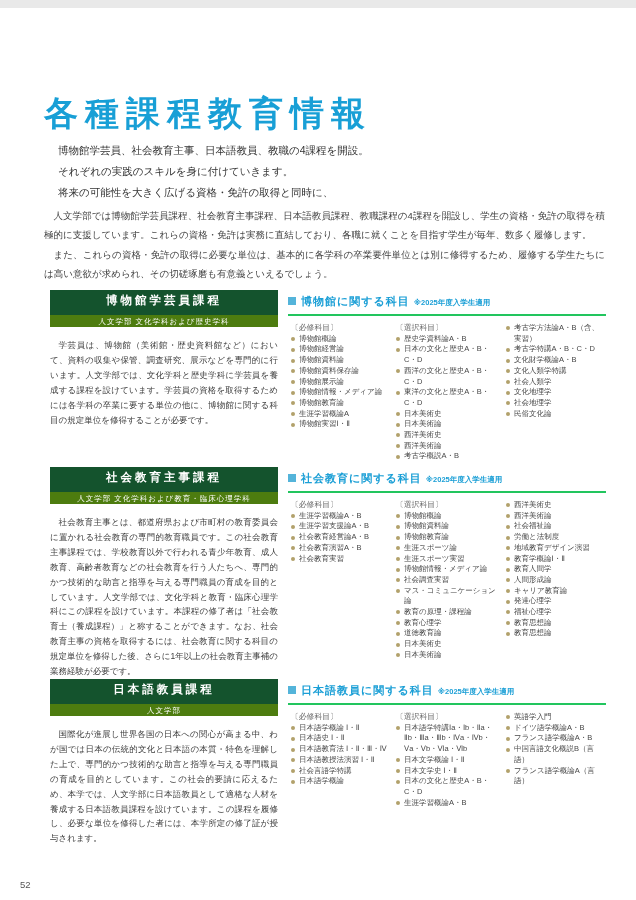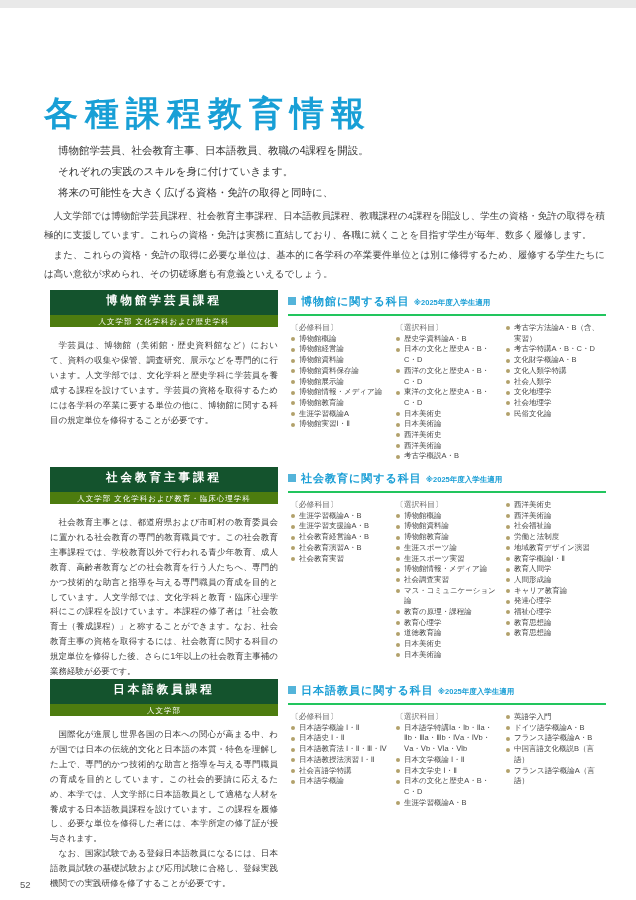--- a/index.html
+++ b/index.html
@@ -365,21 +365,20 @@
   </section>
 
   <section class="course" style="top:671px">
     <div class="left">
       <div class="course-box">
         <div class="course-box-title">日本語教員課程</div>
         <div class="course-box-sub">人文学部</div>
       </div>
       <div class="course-desc">
           <p>国際化が進展し世界各国の日本への関心が高まる中、わが国では日本の伝統的文化と日本語の本質・特色を理解した上で、専門的かつ技術的な助言と指導を与える専門職員の育成を目的としています。この社会的要請に応えるため、本学では、人文学部に日本語教員として適格な人材を養成する日本語教員課程を設けています。この課程を履修し、必要な単位を修得した者には、本学所定の修了証が授与されます。</p>
-          <p>なお、国家試験である登録日本語教員になるには、日本語教員試験の基礎試験および応用試験に合格し、登録実践機関での実践研修を修了することが必要です。</p>
         </div>
     </div>
     <div class="right">
       <div class="subjects-head">
         <span class="sq"></span><span class="subjects-title">日本語教員に関する科目</span><span class="subjects-note">※2025年度入学生適用</span>
       </div>
       <div class="cols">
           <div class="col col1">
             <div class="col-label">〔必修科目〕</div>
             <ul>

